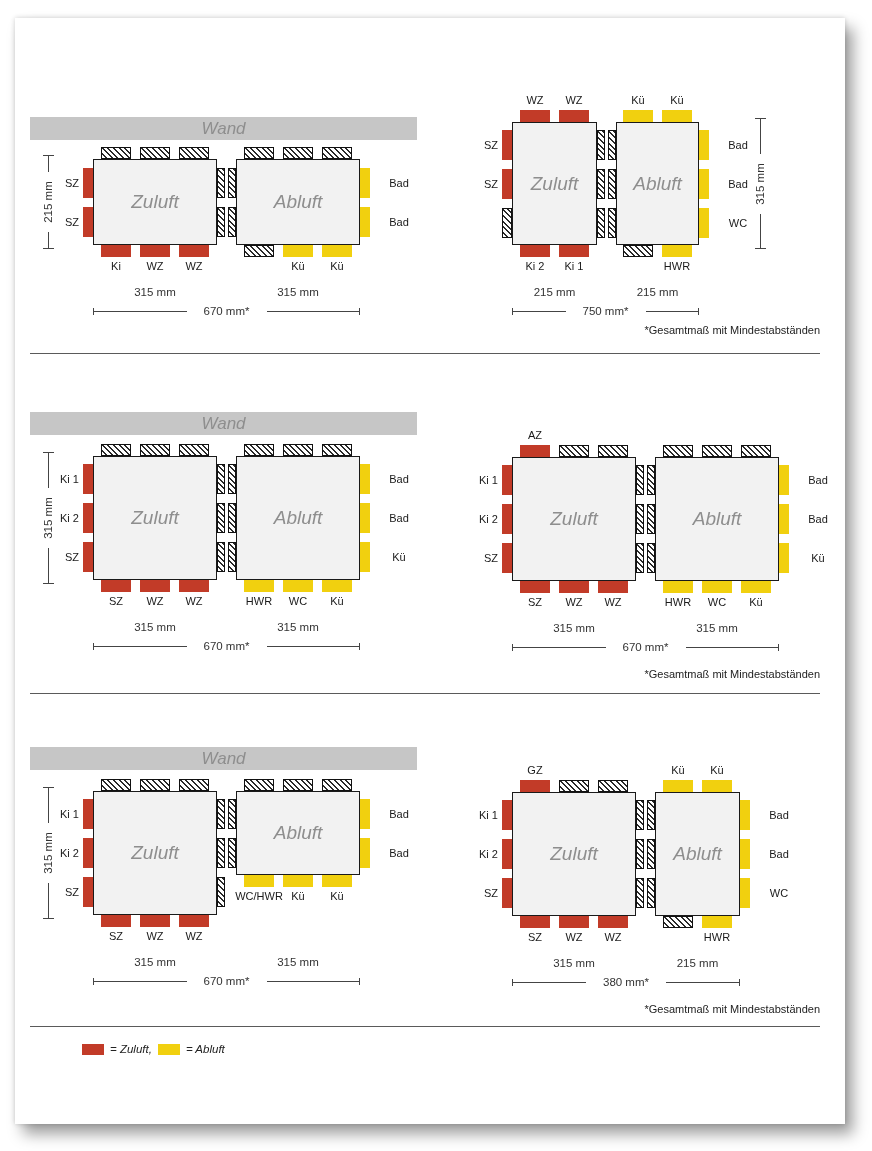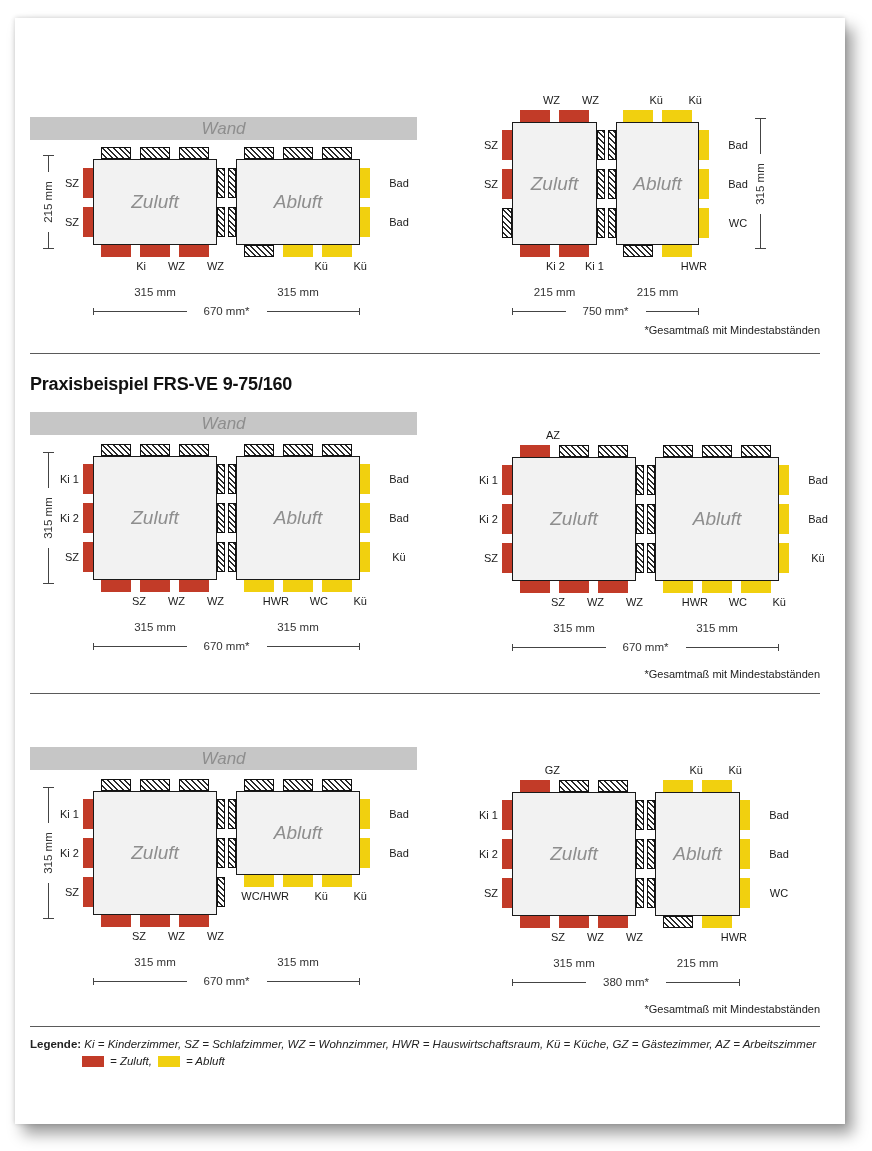--- a/index.html
+++ b/index.html
@@ -13,21 +13,21 @@
   .diagram > *{position:absolute;}
   .sec-title{font-size:18px;font-weight:700;color:#111;white-space:nowrap;letter-spacing:-0.2px;}
   .wand{width:387px;height:23px;background:var(--wand-fill);display:flex;align-items:center;justify-content:center;}
   .wand-label{font-style:italic;font-size:17px;color:var(--wand-text);}
   .vbox{background:var(--box-fill);border:1.5px solid var(--box-border);display:flex;align-items:center;justify-content:center;}
   .box-label{font-style:italic;font-size:19px;color:var(--box-label-text);}
   .stub.supply{background:var(--supply);}
   .stub.exhaust{background:var(--exhaust);}
   .stub.hatch{background:repeating-linear-gradient(45deg,#fff 0,#fff 2.5px,#2a2a2a 2.5px,#2a2a2a 4px);border:1.2px solid #111;}
   .stub-lbl{font-size:11px;color:#1a1a1a;line-height:13px;white-space:nowrap;}
-  .center{text-align:right;}
+  .center{text-align:center;}
   .rightal{text-align:right;}
   .leftal{text-align:center;}
   .dline{background:var(--dim);}
   .dim-lbl{font-size:11.5px;color:#333;line-height:16px;white-space:nowrap;}
   .rot{background:#fff;transform:rotate(-90deg);text-align:center;}
   .bgw{background:#fff;text-align:center;}
   .footnote{font-size:11px;color:#222;text-align:right;white-space:nowrap;}
   .sep{width:790px;height:1px;background:#5a5a5a;}
   .legend{position:absolute;left:15px;top:1020px;font-size:11.5px;color:#222;}
   .legend .bold{font-weight:700;}
@@ -138,21 +138,20 @@
           <div class="dim-lbl center" style="left: 104px; top: 162px; width: 83px; text-align: center;">215 mm</div>
           <div class="dline" style="left: 0px; top: 189px; width: 187px; height: 1px;"></div>
           <div class="dline" style="left: 0px; top: 186px; width: 1px; height: 7px;"></div>
           <div class="dline" style="left: 186px; top: 186px; width: 1px; height: 7px;"></div>
           <div class="dim-lbl bgw" style="left: 53.5px; top: 181px; width: 80px;">750 mm*</div>
         </div>
         <div class="footnote" style="right: 25px; top: 306px;">*Gesamtmaß mit Mindestabständen</div>
         <div class="sep" style="left: 15px; top: 335px;"></div>
       </div>
       <div class="section">
-        <div class="sec-title" style="left: 15px; top: 356px;">Praxisbeispiel FRS-VE 9-75/160</div>
         <div class="wand" style="left: 15px; top: 394px;">
           <div class="wand-label" style="position: static;">Wand</div>
         </div>
         <div class="diagram" style="left: 78px; top: 438px;">
           <div class="vbox" style="left: 0px; top: 0px; width: 124px; height: 124px;">
             <div class="box-label" style="position: static;">Zuluft</div>
           </div>
           <div class="stub hatch" style="left: 8px; top: -12px; width: 30px; height: 12px;"></div>
           <div class="stub hatch" style="left: 47px; top: -12px; width: 30px; height: 12px;"></div>
           <div class="stub hatch" style="left: 86px; top: -12px; width: 30px; height: 12px;"></div>
@@ -359,24 +358,20 @@
           <div class="dline" style="left: 0px; top: 190px; width: 228px; height: 1px;"></div>
           <div class="dline" style="left: 0px; top: 187px; width: 1px; height: 7px;"></div>
           <div class="dline" style="left: 227px; top: 187px; width: 1px; height: 7px;"></div>
           <div class="dim-lbl bgw" style="left: 74px; top: 182px; width: 80px;">380 mm*</div>
         </div>
         <div class="footnote" style="right: 25px; top: 985px;">*Gesamtmaß mit Mindestabständen</div>
         <div class="sep" style="left: 15px; top: 1008px;"></div>
       </div>
     </div>
   <div class="legend">
-    <div class="legend-line1">
-      <span class="bold">Legende:</span>
-      <span class="it">Ki = Kinderzimmer, SZ = Schlafzimmer, WZ = Wohnzimmer, HWR = Hauswirtschaftsraum, Kü = Küche, GZ = Gästezimmer, AZ = Arbeitszimmer</span>
-    </div>
     <div class="legend-line2">
       <span class="swatch" style="background: rgb(194, 59, 40);"></span>
       <span class="it">= Zuluft,</span>
       <span class="swatch" style="background: rgb(241, 208, 15);"></span>
       <span class="it">= Abluft</span>
     </div>
   </div>
 </div>
 
 </body></html>

